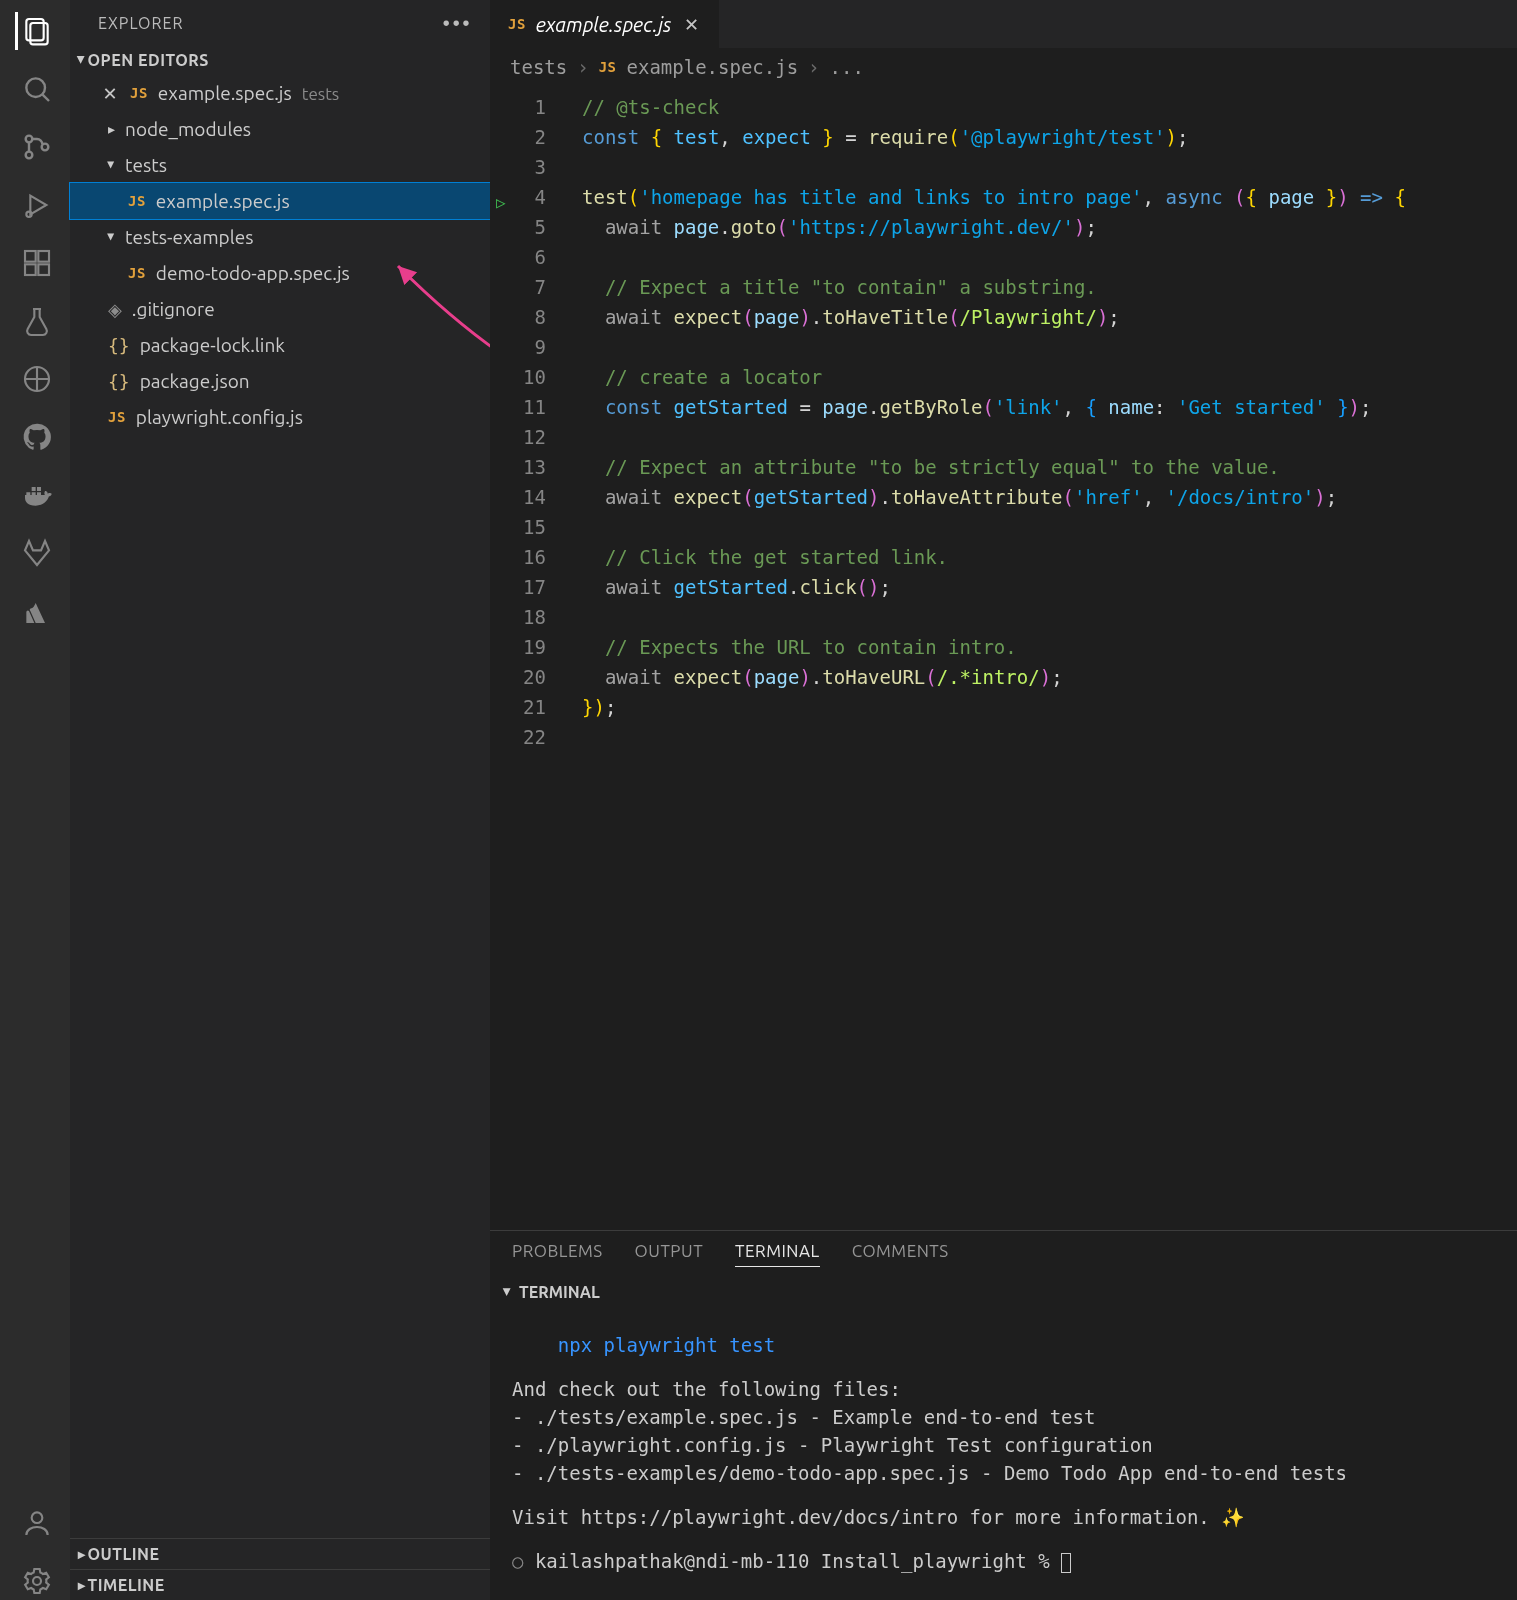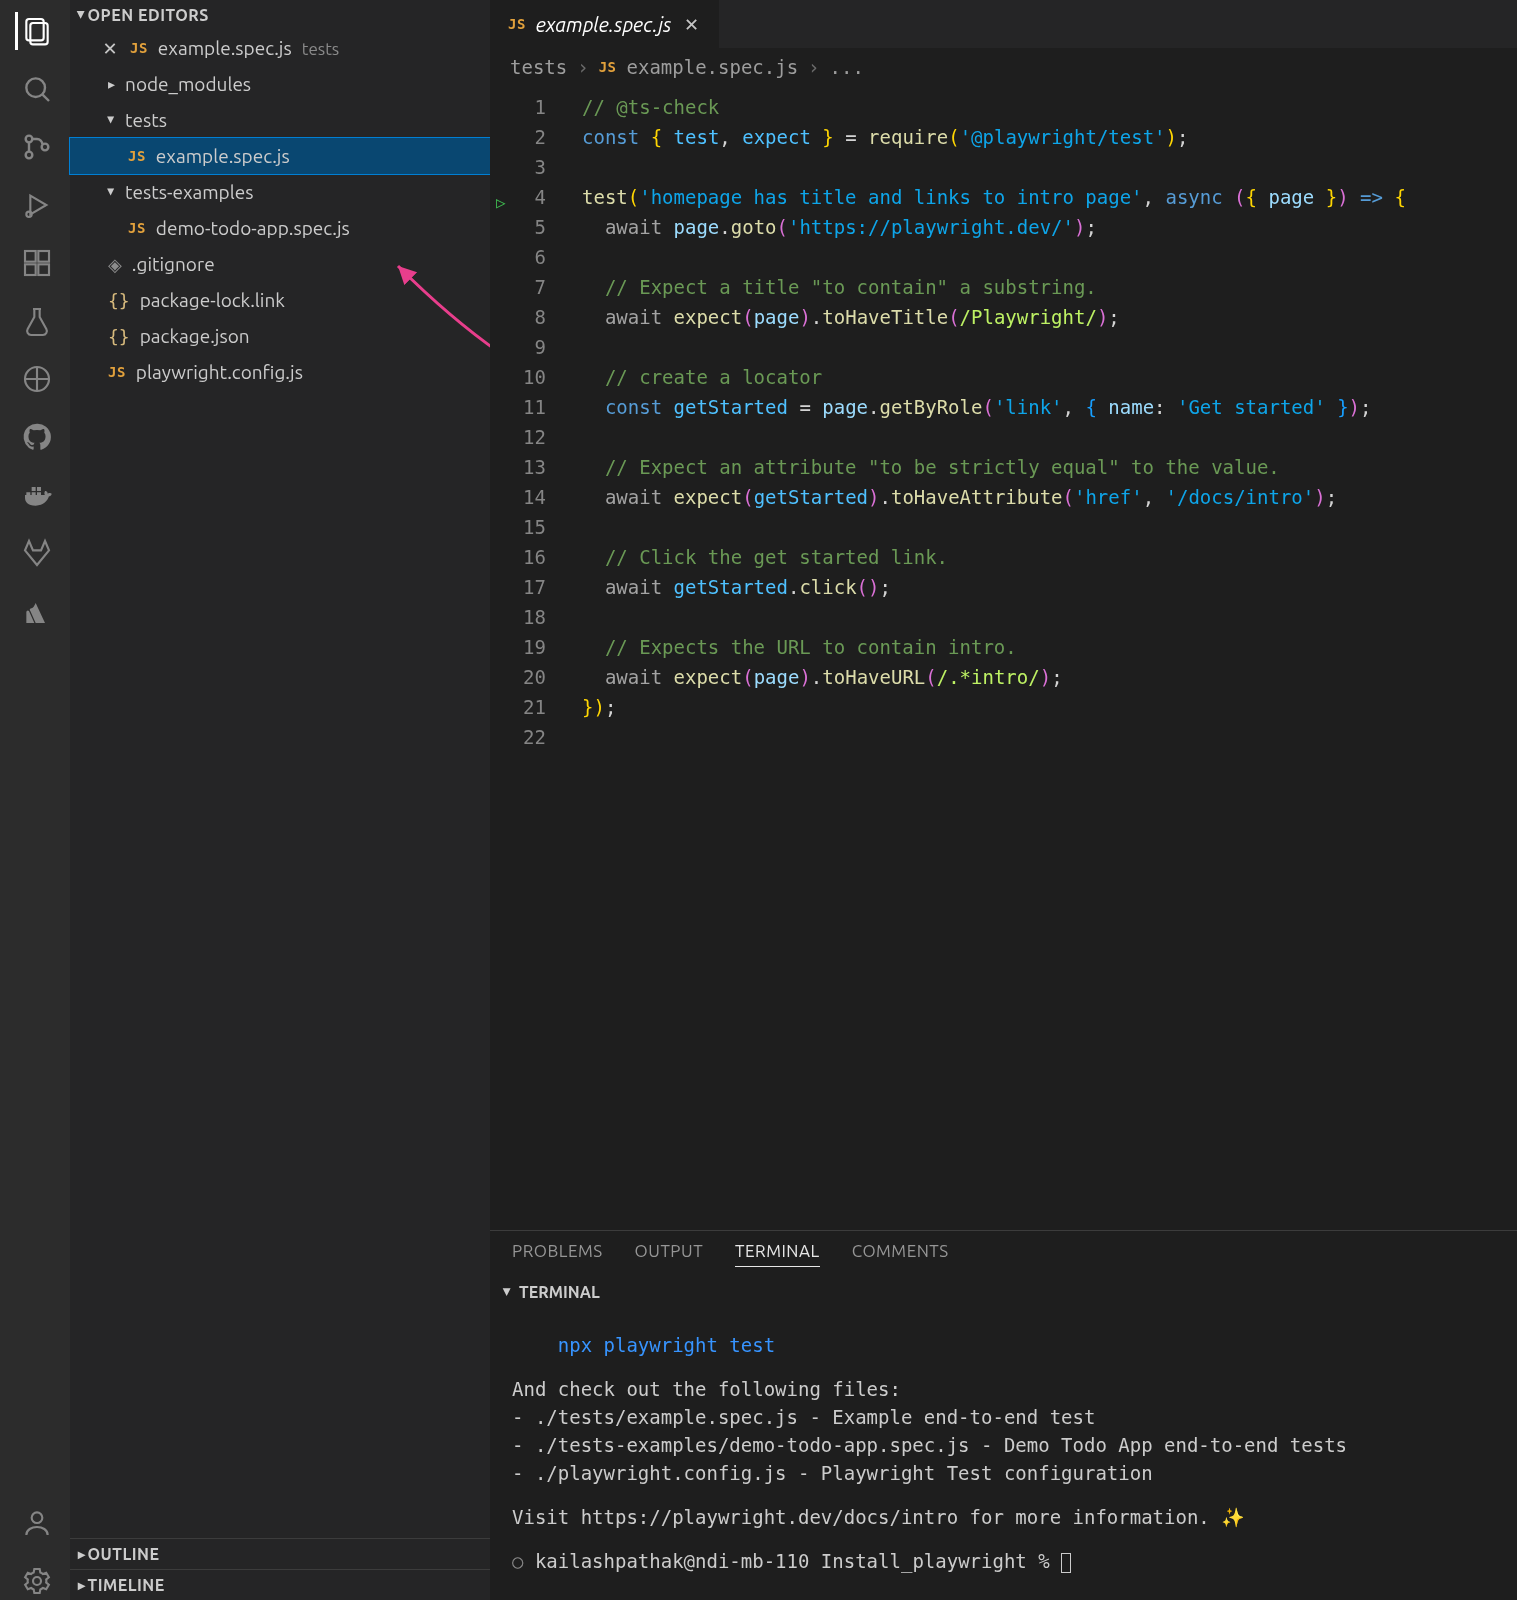--- a/index.html
+++ b/index.html
@@ -208,20 +208,24 @@
     </div>
   <div class="act-icon">
       <svg viewBox="0 0 24 24" fill="none" stroke="currentColor" stroke-width="1.6">
         <circle cx="12" cy="12" r="3"></circle>
         <path d="M19 12a7 7 0 0 0-.1-1.2l2-1.6-2-3.4-2.4 1a7 7 0 0 0-2-1.2L14 3h-4l-.5 2.6a7 7 0 0 0-2 1.2l-2.4-1-2 3.4 2 1.6A7 7 0 0 0 5 12c0 .4 0 .8.1 1.2l-2 1.6 2 3.4 2.4-1a7 7 0 0 0 2 1.2L10 21h4l.5-2.6a7 7 0 0 0 2-1.2l2.4 1 2-3.4-2-1.6c.1-.4.1-.8.1-1.2z"></path>
       </svg>
     </div>
 </div>
 
 <div class="sidebar" style="position:relative">
+  <div class="sidebar-title">
+    <span>EXPLORER</span>
+    <span class="dots">•••</span>
+  </div>
 
   <div class="section-header">
     <span class="chev down">▸</span>
     <span>OPEN EDITORS</span>
   </div>
   <div class="open-editor-row">
     <span class="close-x">✕</span>
     <span class="js-badge">JS</span>
     <span class="file-name">example.spec.js</span>
     <span class="dim">tests</span>
@@ -345,22 +349,22 @@
       <span class="chev down">▸</span>
       <span>TERMINAL</span>
     </div>
     <div class="term-body mono">
       <div style="height:16px"></div>
       <div>&nbsp;&nbsp;&nbsp;&nbsp;<span class="cmd">npx playwright test</span></div>
       <div style="height:16px"></div>
       <div>And check out the following files:</div>
       <div id="term-files">
           <div>  - ./tests/example.spec.js - Example end-to-end test</div>
+          <div>  - ./playwright.config.js - Playwright Test configuration</div>
           <div>  - ./tests-examples/demo-todo-app.spec.js - Demo Todo App end-to-end tests</div>
-          <div>  - ./playwright.config.js - Playwright Test configuration</div>
         </div>
       <div style="height:16px"></div>
       <div>Visit https://playwright.dev/docs/intro for more information. ✨</div>
       <div style="height:16px"></div>
       <div><span style="color:#888">○ </span><span class="prompt">kailashpathak@ndi-mb-110 Install_playwright % </span><span class="cursor-box"></span></div>
     </div>
   </div>
 </div>
 
 </body></html>

